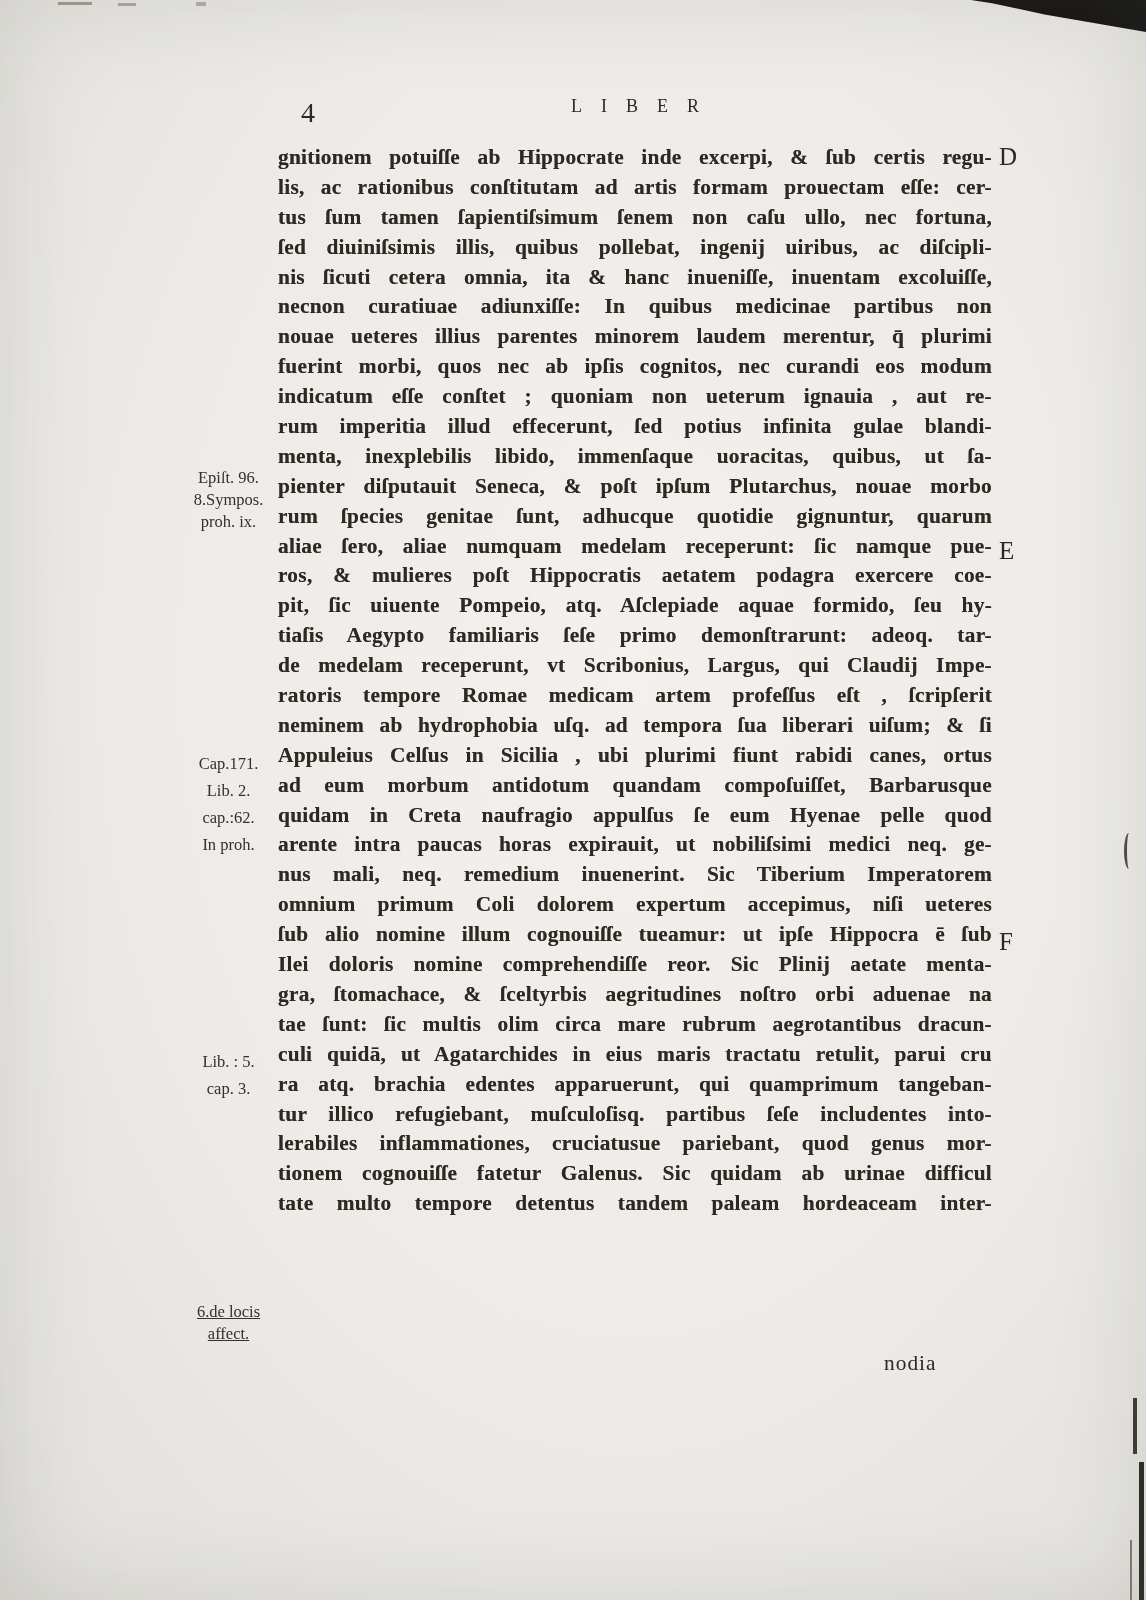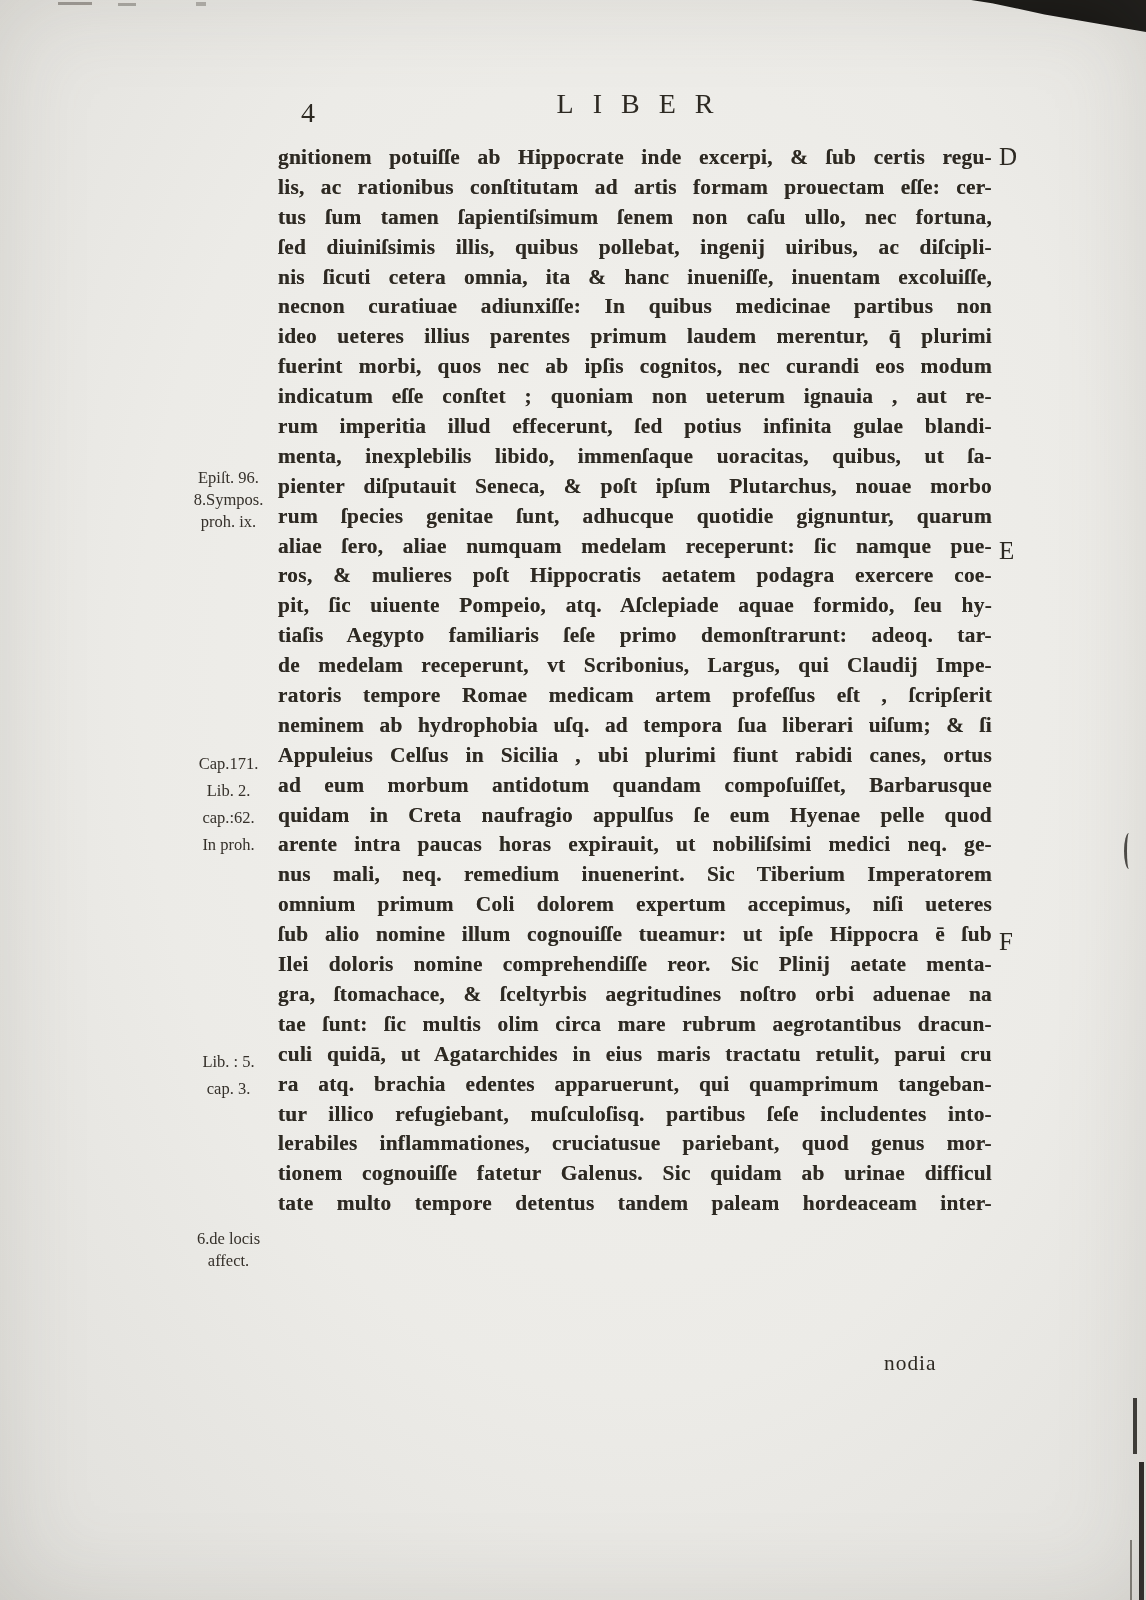--- a/index.html
+++ b/index.html
@@ -21,24 +21,24 @@
     pointer-events: none;
   }
 
   .page-number {
     position: absolute;
     left: 301px; top: 97px;
     font-size: 28px;
   }
   .running-header {
     position: absolute;
-    left: 455px; top: 88px;
+    left: 455px; top: 96px;
     width: 360px;
     text-align: center;
-    font-size: 28px;
+    font-size: 18px;
     letter-spacing: 19px;
     text-indent: 19px; 
   }
 
   .body-text {
     position: absolute;
     left: 278px; top: 143px;
     width: 714px;
     font-weight: bold;
   }
@@ -59,21 +59,21 @@
     left: 181px;
     width: 95px;
     font-size: 16.5px;
     line-height: 23.5px;
     color: #35302a;
     text-align: center;
   }
   .note-1 { top: 467px; line-height: 22px; }
   .note-2 { top: 750px; line-height: 27px; }
   .note-3 { top: 1048px; line-height: 27px; }
-  .note-4 { top: 1228px; line-height: 22px; }
+  .note-4 { top: 1301px; line-height: 22px; text-decoration: underline; }
 
   .side-letter {
     position: absolute;
     left: 999px;
     font-size: 25px;
     color: #2d2922;
   }
   .letter-0 { top: 143px; }
   .letter-1 { top: 537px; }
   .letter-2 { top: 928px; }
@@ -144,21 +144,21 @@
     <div>affect.</div>
   </div>
 
   <div class="body-text">
     <div class="text-line">gnitionem potuiſſe ab Hippocrate inde excerpi, &amp; ſub certis regu-</div>
     <div class="text-line">lis, ac rationibus conſtitutam ad artis formam prouectam eſſe: cer-</div>
     <div class="text-line">tus ſum tamen ſapientiſsimum ſenem non caſu ullo, nec fortuna,</div>
     <div class="text-line">ſed diuiniſsimis illis, quibus pollebat, ingenij uiribus, ac diſcipli-</div>
     <div class="text-line">nis ſicuti cetera omnia, ita &amp; hanc inueniſſe, inuentam excoluiſſe,</div>
     <div class="text-line">necnon curatiuae adiunxiſſe: In quibus medicinae partibus non</div>
-    <div class="text-line">ideo ueteres illius parentes primum laudem merentur, q̄ plurimi</div>
+    <div class="text-line">nouae ueteres illius parentes minorem laudem merentur, q̄ plurimi</div>
     <div class="text-line">fuerint morbi, quos nec ab ipſis cognitos, nec curandi eos modum</div>
     <div class="text-line">indicatum eſſe conſtet ; quoniam non ueterum ignauia , aut re-</div>
     <div class="text-line">rum imperitia illud effecerunt, ſed potius infinita gulae blandi-</div>
     <div class="text-line">menta, inexplebilis libido, immenſaque uoracitas, quibus, ut ſa-</div>
     <div class="text-line">pienter diſputauit Seneca, &amp; poſt ipſum Plutarchus, nouae morbo</div>
     <div class="text-line">rum ſpecies genitae ſunt, adhucque quotidie gignuntur, quarum</div>
     <div class="text-line">aliae ſero, aliae numquam medelam receperunt: ſic namque pue-</div>
     <div class="text-line">ros, &amp; mulieres poſt Hippocratis aetatem podagra exercere coe-</div>
     <div class="text-line">pit, ſic uiuente Pompeio, atq. Aſclepiade aquae formido, ſeu hy-</div>
     <div class="text-line">tiaſis Aegypto familiaris ſeſe primo demonſtrarunt: adeoq. tar-</div>

